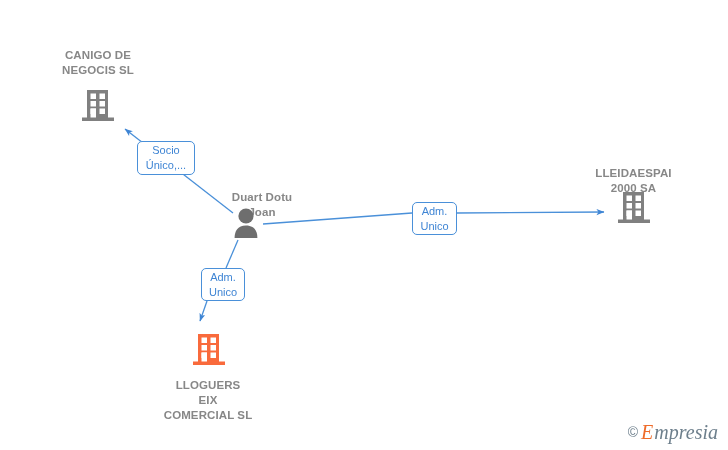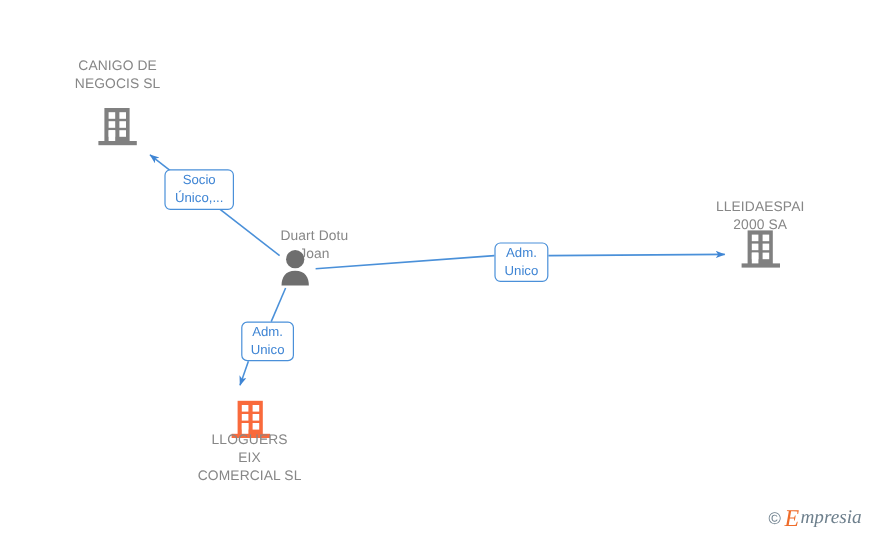--- a/index.html
+++ b/index.html
@@ -20,20 +20,21 @@
   svg.edges {
     position: absolute;
     left: 0;
     top: 0;
     width: 728px;
     height: 450px;
     pointer-events: none;
   }
   .node {
     position: absolute;
+    font-weight: bold;
   }
   .node-label {
     position: absolute;
     text-align: center;
     color: #878787;
     font-size: 11.5px;
     line-height: 15px;
     font-family: "Liberation Sans", sans-serif;
     white-space: pre-line;
     letter-spacing: 0.1px;
@@ -80,21 +81,21 @@
     color: #ef6c2a;
     font-family: "Liberation Serif", serif;
     font-style: italic;
     font-size: 20px;
     line-height: 16px;
   }
   .wm-rest {
     color: #6d7f8c;
     font-family: "Liberation Serif", serif;
     font-style: italic;
-    font-size: 16px;
+    font-size: 20px;
     line-height: 16px;
     margin-left: -2px;
   }
 </style>
 </head>
 <body>
 
 <div id="canvas">
 
   <svg class="edges" viewBox="0 0 728 450">
@@ -177,21 +178,21 @@
         <rect x="3" y="31.5" width="32" height="3.5" fill="#f96a3c"></rect>
         <rect x="11.5" y="7.5" width="5.5" height="5.5" fill="#ffffff"></rect>
         <rect x="20.5" y="7.5" width="5.5" height="5.5" fill="#ffffff"></rect>
         <rect x="11.5" y="15" width="5.5" height="5.5" fill="#ffffff"></rect>
         <rect x="20.5" y="15" width="5.5" height="5.5" fill="#ffffff"></rect>
         <rect x="11.5" y="22.5" width="5.5" height="5.5" fill="#ffffff"></rect>
         <rect x="20.5" y="22.5" width="5.5" height="5.5" fill="#ffffff"></rect>
         <rect x="11.5" y="22.5" width="5.5" height="9" fill="#ffffff"></rect>
       </svg>
     </div>
-    <div class="node-label" style="left:-45px; top:30px; width:130px;">LLOGUERS
+    <div class="node-label" style="left:-45px; top:48px; width:130px;">LLOGUERS
 EIX
 COMERCIAL SL</div>
   </div>
 
   <div class="edge-box" style="left:137px; top:141px; width:58px; height:34px;">Socio
 Único,...</div>
 
   <div class="edge-box" style="left:412px; top:202px; width:45px; height:33px;">Adm.
 Unico</div>
 

